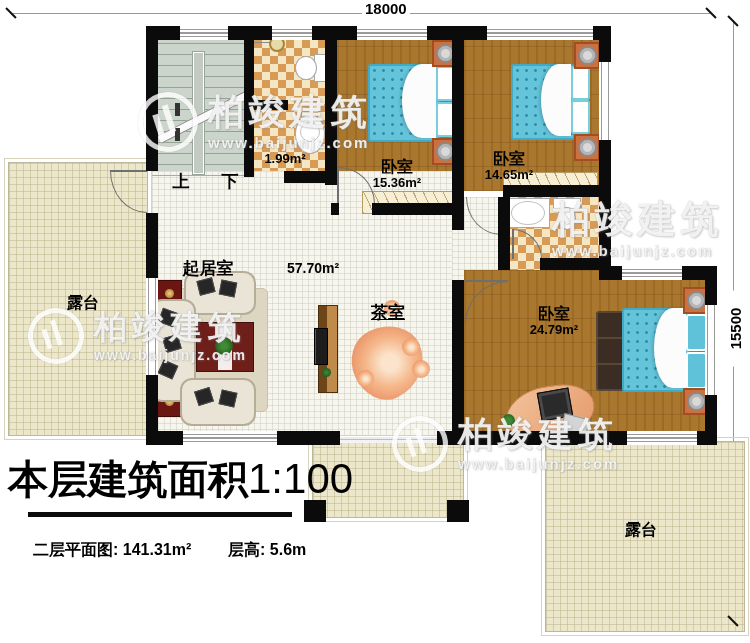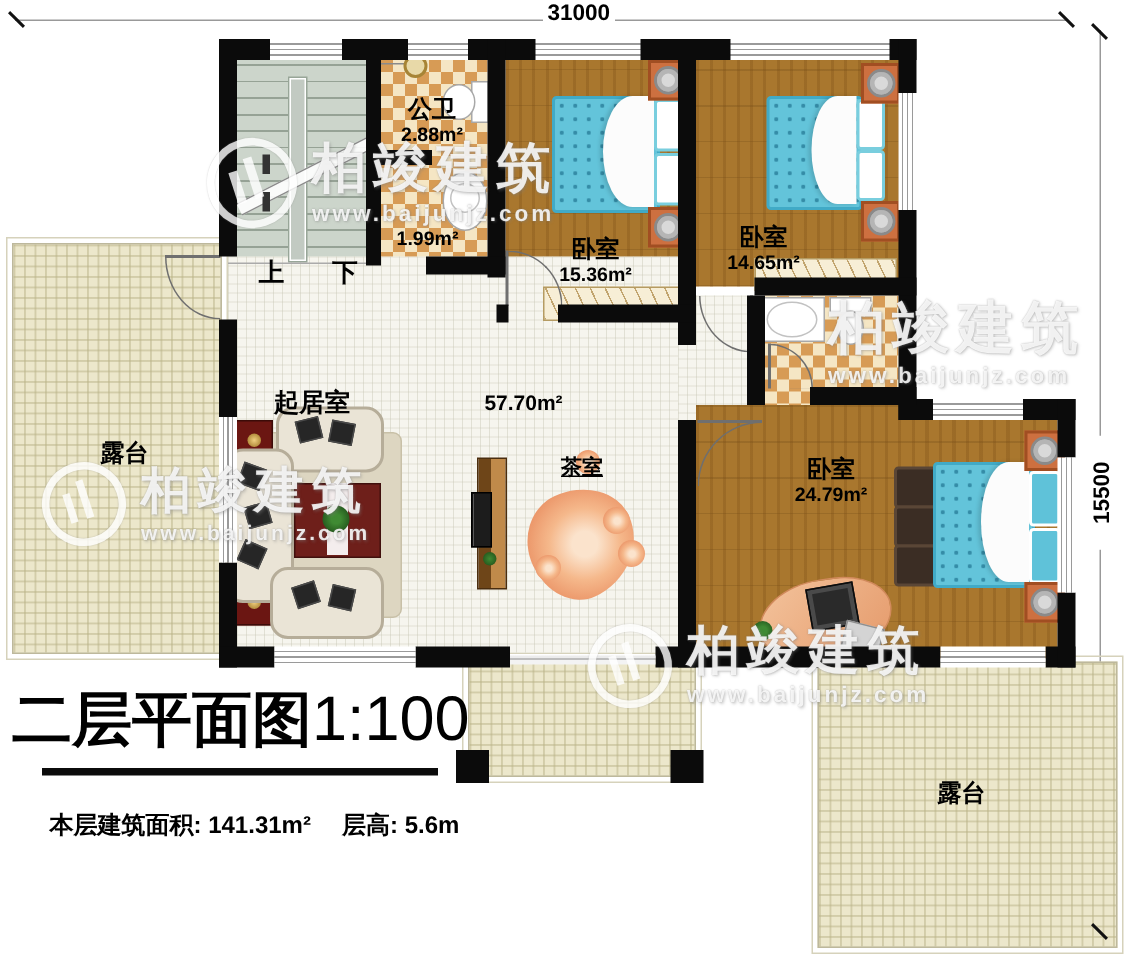--- a/index.html
+++ b/index.html
@@ -65,21 +65,21 @@
   .foot{z-index:9;color:#000;font-weight:bold;font-size:16px;white-space:nowrap;}
 </style>
 </head>
 <body>
 
 <div class="plan">
 
   <div class="abs" style="left:10px;top:13px;width:702px;height:1px;background:#999;"></div>
   <div class="abs tick" style="left:4px;top:12px;"></div>
   <div class="abs tick" style="left:704px;top:12px;"></div>
-  <div class="abs dim" style="left:362px;top:0px;">31000</div>
+  <div class="abs dim" style="left:362px;top:0px;">18000</div>
   <div class="abs" style="left:733px;top:20px;width:1px;height:605px;background:#999;"></div>
   <div class="abs tick" style="left:726px;top:20px;"></div>
   <div class="abs tick" style="left:726px;top:620px;"></div>
   <div class="abs dim" style="left:697px;top:320px;width:70px;text-align:center;transform:rotate(-90deg);">15500</div>
 
   <div class="abs terr" style="left:8px;top:162px;width:138px;height:272px;"></div>
   <div class="abs terr" style="left:545px;top:441px;width:198px;height:189px;"></div>
   <div class="abs terr" style="left:312px;top:439px;width:150px;height:77px;"></div>
   <div class="abs" style="left:304px;top:500px;width:22px;height:22px;background:#0b0b0b;z-index:6;"></div>
   <div class="abs" style="left:447px;top:500px;width:22px;height:22px;background:#0b0b0b;z-index:6;"></div>
@@ -225,67 +225,63 @@
   <div class="abs leaf" style="left:110px;top:170px;width:37px;height:2px;"></div>
   <div class="abs arc" style="left:339px;top:167px;width:35px;height:36px;border-top-width:1px;border-right-width:1px;border-top-right-radius:100%;"></div>
   <div class="abs leaf" style="left:337px;top:167px;width:2px;height:37px;"></div>
   <div class="abs arc" style="left:466px;top:197px;width:34px;height:37px;border-left-width:1px;border-bottom-width:1px;border-bottom-left-radius:100%;"></div>
   <div class="abs leaf" style="left:500px;top:197px;width:2px;height:37px;"></div>
   <div class="abs arc" style="left:465px;top:281px;width:42px;height:42px;border-top-width:1px;border-left-width:1px;border-top-left-radius:100%;"></div>
   <div class="abs leaf" style="left:465px;top:280px;width:43px;height:2px;"></div>
   <div class="abs arc" style="left:512px;top:229px;width:29px;height:29px;border-top-width:1px;border-right-width:1px;border-top-right-radius:100%;"></div>
   <div class="abs leaf" style="left:512px;top:229px;width:2px;height:30px;"></div>
 
-  <div class="abs lbl" style="left:255px;top:65px;width:66px;">
-    <div class="nm">公卫</div>
-    <div class="ar">2.88m²</div>
-  </div>
   <div class="abs lbl ar" style="left:252px;top:152px;width:66px;">
     <span>1.99m²</span>
   </div>
   <div class="abs lbl" style="left:362px;top:158px;width:70px;">
     <div class="nm">卧室</div>
     <div class="ar">15.36m²</div>
   </div>
   <div class="abs lbl" style="left:474px;top:150px;width:70px;">
     <div class="nm">卧室</div>
     <div class="ar">14.65m²</div>
   </div>
   <div class="abs lbl" style="left:519px;top:305px;width:70px;">
     <div class="nm">卧室</div>
     <div class="ar">24.79m²</div>
   </div>
   <div class="abs lbl" style="left:175px;top:260px;width:66px;font-size:17px;">
     <span>起居室</span>
   </div>
-  <div class="abs lbl" style="left:285px;top:261px;width:56px;font-size:14px;margin-left:36px;">
+  <div class="abs lbl" style="left:285px;top:261px;width:56px;font-size:14px;">
     <span>57.70m²</span>
   </div>
-  <div class="abs lbl" style="left:363px;top:304px;width:50px;font-size:14px;text-decoration:underline;">
+  <div class="abs lbl" style="left:363px;top:304px;width:50px;font-size:17px;text-decoration:underline;">
     <span>茶室</span>
   </div>
   <div class="abs lbl" style="left:62px;top:294px;width:42px;">
     <span class="nm">露台</span>
   </div>
   <div class="abs lbl" style="left:620px;top:521px;width:42px;">
     <span class="nm">露台</span>
   </div>
   <div class="abs lbl" style="left:171px;top:173px;width:20px;font-size:17px;">
     <span>上</span>
   </div>
   <div class="abs lbl" style="left:220px;top:173px;width:20px;font-size:17px;">
     <span>下</span>
   </div>
 
   <div class="abs title-row" style="left:8px;top:452px;">
-    <span style="font-size:40px;font-weight:bold;">二层平面图</span><span style="font-size:42px;">1:100</span>
+    <span style="font-size:40px;font-weight:bold;">本层建筑面积</span><span style="font-size:42px;">1:100</span>
   </div>
   <div class="abs" style="left:28px;top:512px;width:264px;height:5px;background:#0b0b0b;z-index:9;"></div>
   <div class="abs foot" style="left:33px;top:540px;">
-    <span>本层建筑面积:</span>
+    <span>二层平面图:</span>
     <span>141.31m²</span>
   </div>
   <div class="abs foot" style="left:228px;top:540px;">
     <span>层高:</span>
     <span>5.6m</span>
   </div>
 
   <div class="wm abs" style="left:138px;top:92px;">
     <div class="wm-logo" style="width:50px;height:50px;">
       <div class="wm-bar" style="left:12px;top:14px;width:6px;height:22px;"></div>

